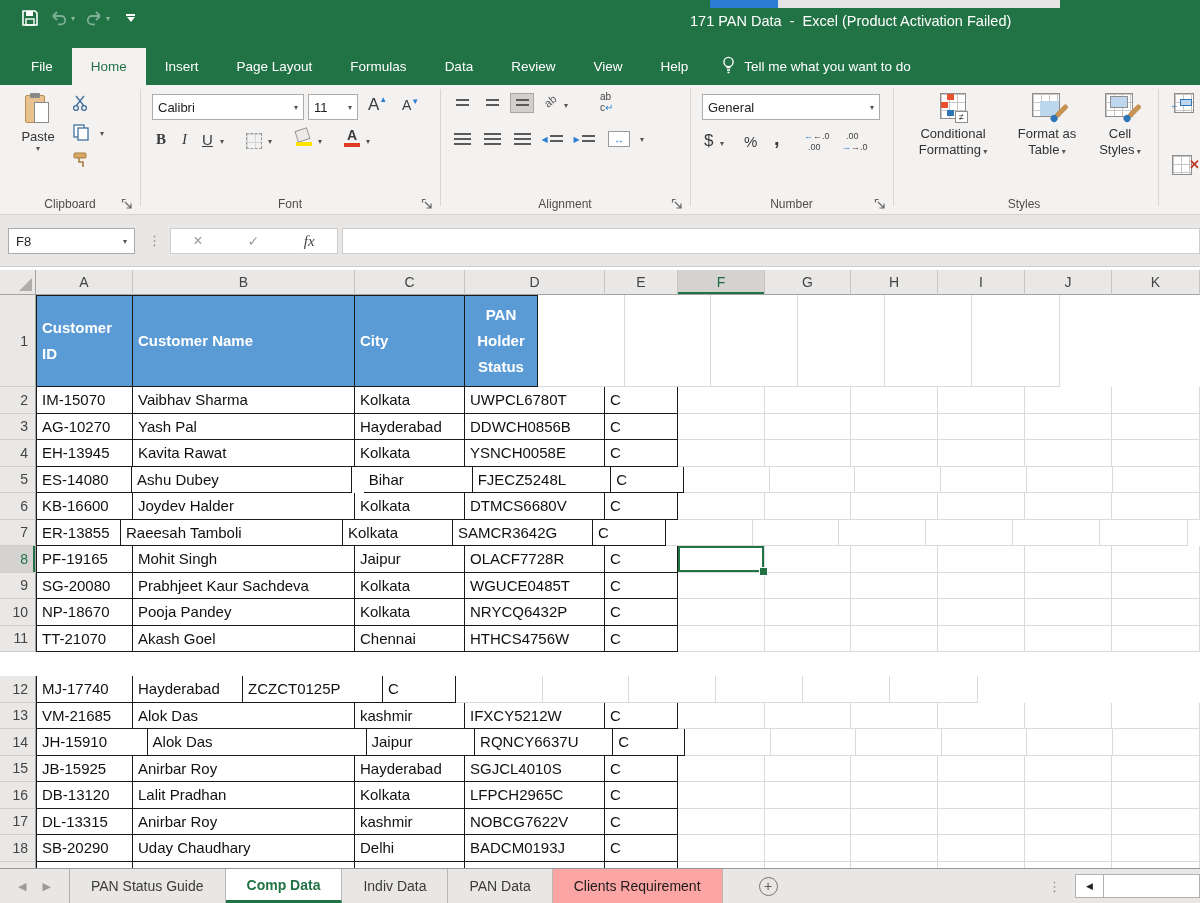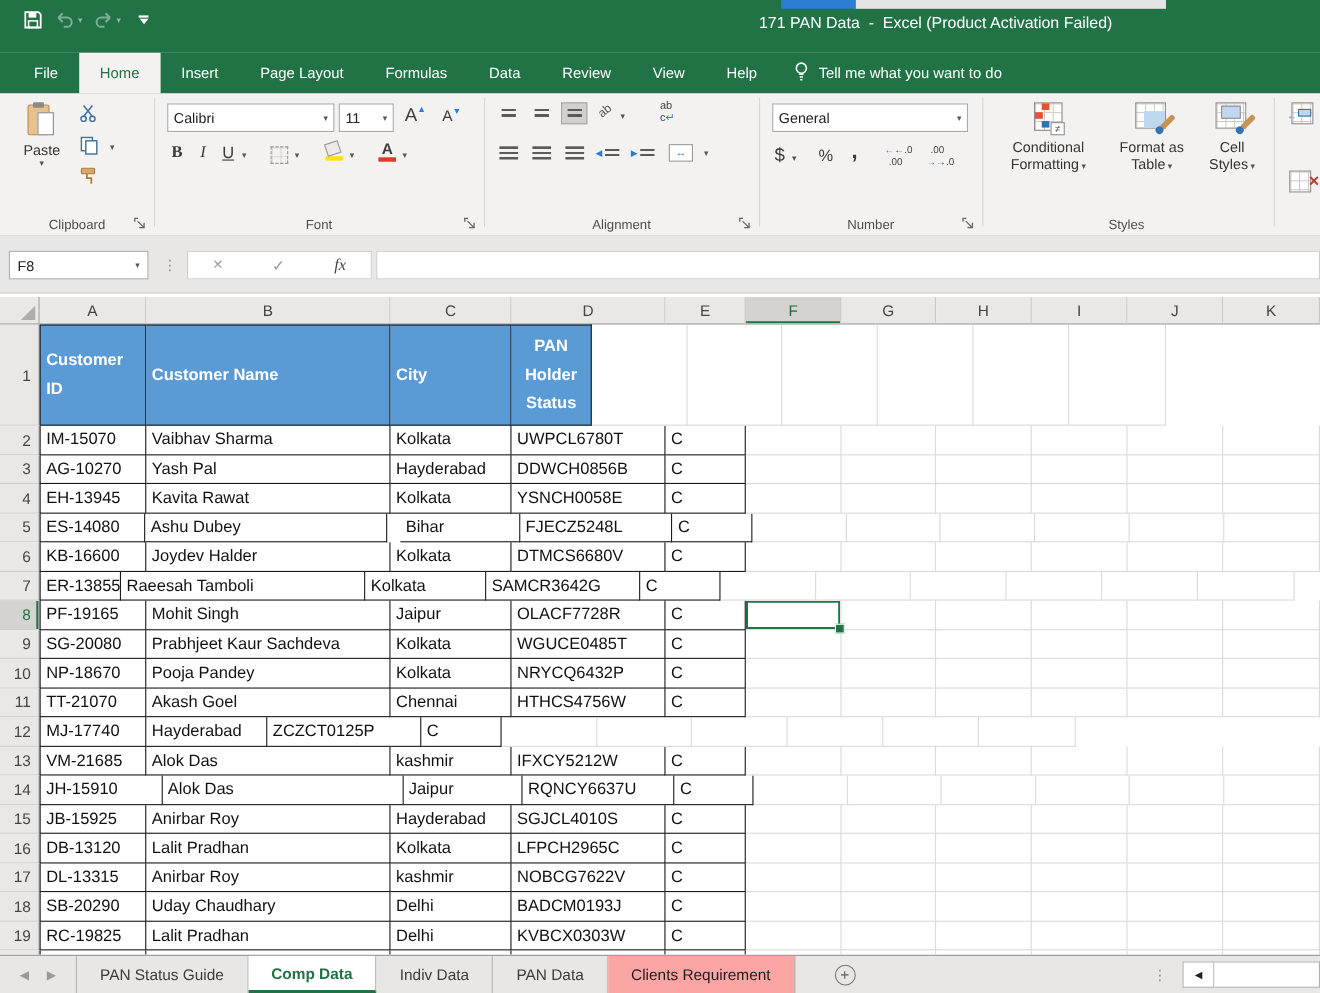--- a/index.html
+++ b/index.html
@@ -444,21 +444,21 @@
       <div class="dcell" style="width: 73px;">C</div>
       <div class="ecell" style="width: 87px;"></div>
       <div class="ecell" style="width: 86px;"></div>
       <div class="ecell" style="width: 87px;"></div>
       <div class="ecell" style="width: 87px;"></div>
       <div class="ecell" style="width: 87px;"></div>
       <div class="ecell" style="width: 88px;"></div>
     </div>
     <div class="row" style="height: 26.5px;">
       <div class="rownum">7</div>
-      <div class="dcell first" style="width: 74px;">ER-13855</div>
+      <div class="dcell first" style="width: 85px;">ER-13855</div>
       <div class="dcell" style="width: 222px;">Raeesah Tamboli</div>
       <div class="dcell" style="width: 110px;">Kolkata</div>
       <div class="dcell" style="width: 140px;">SAMCR3642G</div>
       <div class="dcell" style="width: 73px;">C</div>
       <div class="ecell" style="width: 87px;"></div>
       <div class="ecell" style="width: 86px;"></div>
       <div class="ecell" style="width: 87px;"></div>
       <div class="ecell" style="width: 87px;"></div>
       <div class="ecell" style="width: 87px;"></div>
       <div class="ecell" style="width: 88px;"></div>
@@ -512,21 +512,21 @@
       <div class="dcell" style="width: 110px;">Chennai</div>
       <div class="dcell" style="width: 140px;">HTHCS4756W</div>
       <div class="dcell" style="width: 73px;">C</div>
       <div class="ecell" style="width: 87px;"></div>
       <div class="ecell" style="width: 86px;"></div>
       <div class="ecell" style="width: 87px;"></div>
       <div class="ecell" style="width: 87px;"></div>
       <div class="ecell" style="width: 87px;"></div>
       <div class="ecell" style="width: 88px;"></div>
     </div>
-    <div class="row" style="height: 26.5px;">
+    <div class="row" style="height: 26.5px; margin-top: 24px;">
       <div class="rownum">12</div>
       <div class="dcell first" style="width: 97px;">MJ-17740</div>
       <div class="dcell" style="width: 110px;">Hayderabad</div>
       <div class="dcell" style="width: 140px;">ZCZCT0125P</div>
       <div class="dcell" style="width: 73px;">C</div>
       <div class="ecell" style="width: 87px;"></div>
       <div class="ecell" style="width: 86px;"></div>
       <div class="ecell" style="width: 87px;"></div>
       <div class="ecell" style="width: 87px;"></div>
       <div class="ecell" style="width: 87px;"></div>

